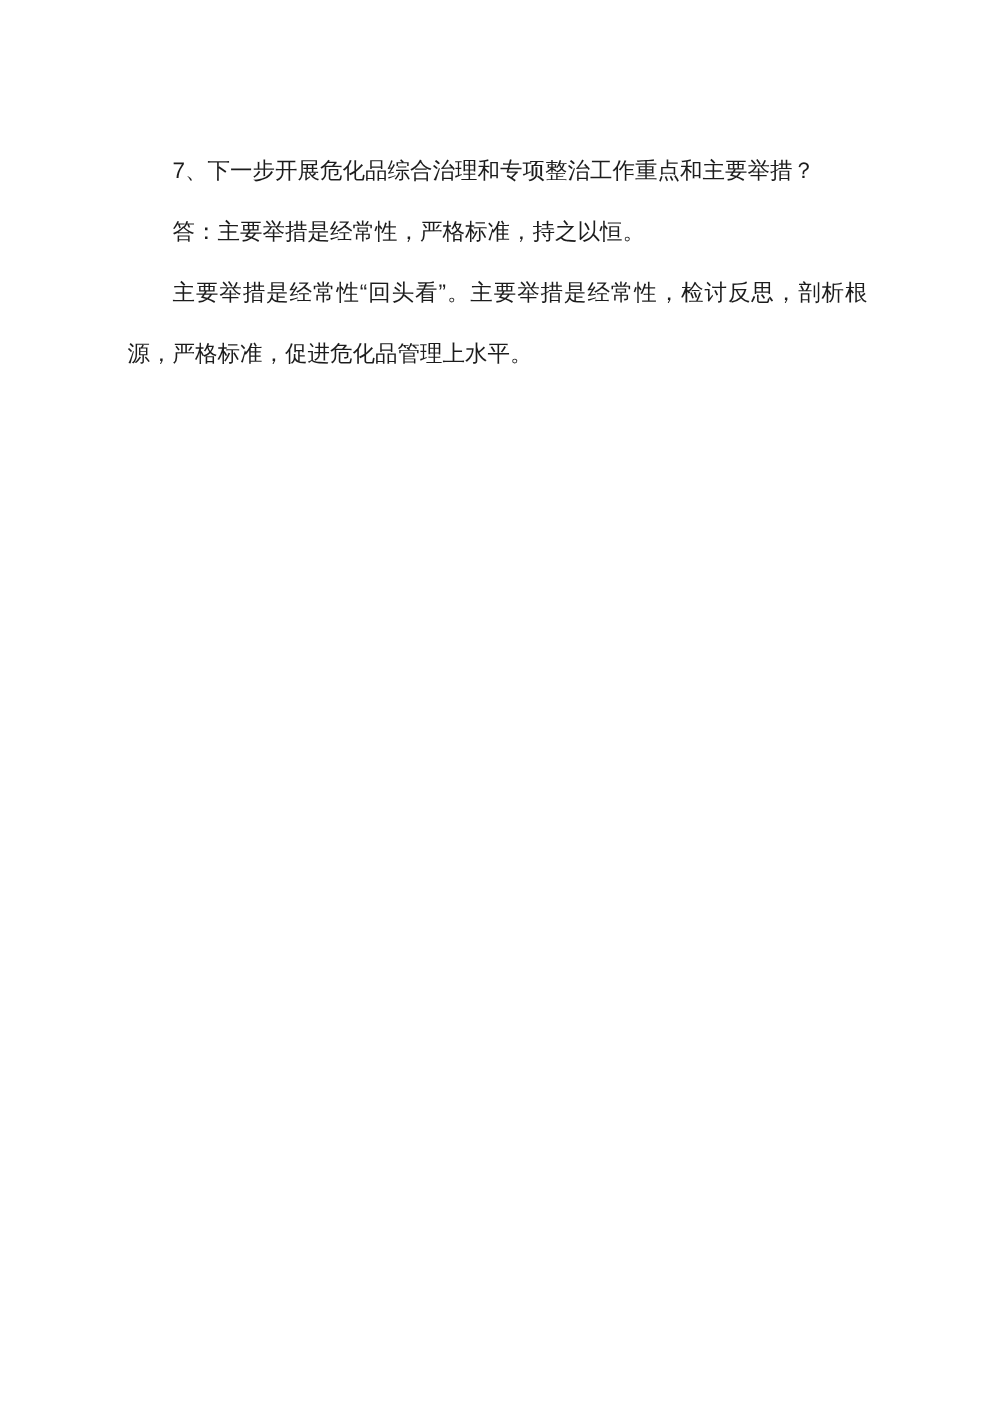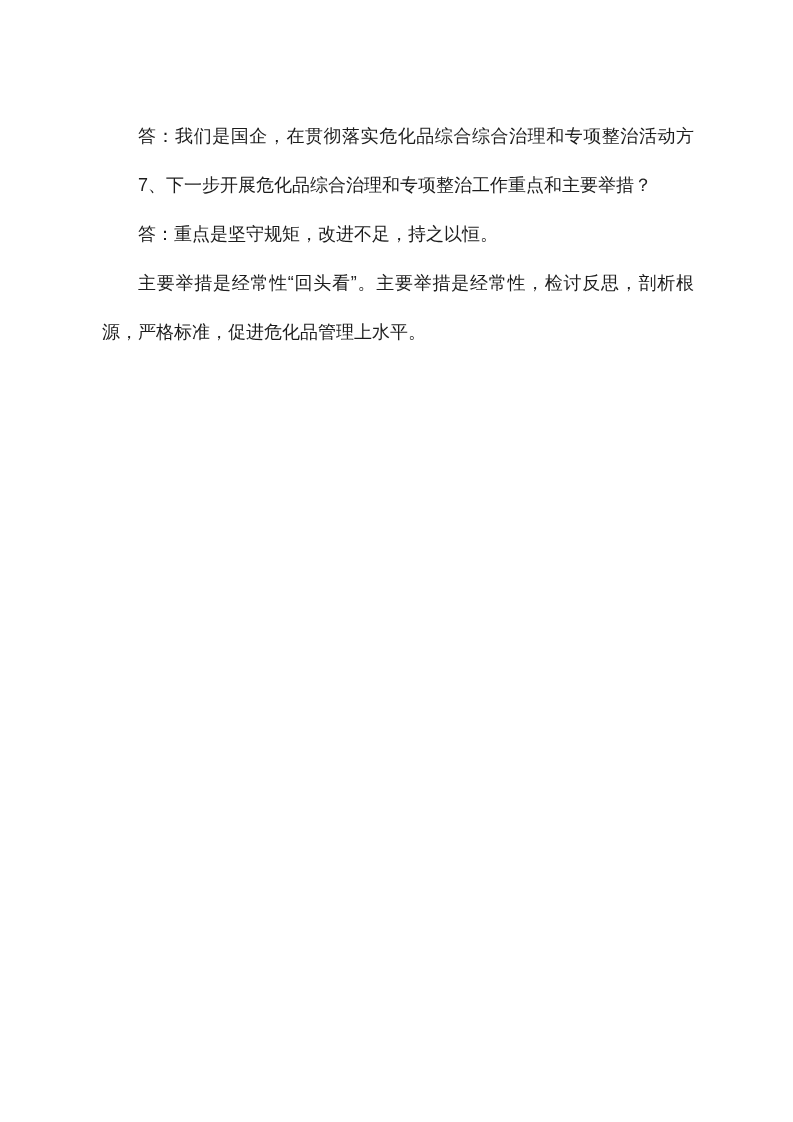--- a/index.html
+++ b/index.html
@@ -45,29 +45,28 @@
     text-justify: inter-character;
   }
 </style>
 </head>
 <body>
 
 <div class="page">
   <div class="content">
 
     <div class="paragraph">
-      <div class="line indent fill">答：我们是国企，在贯彻落实危化品综合综合治理和专项整治活动方</div>
     </div>
 
     <div class="paragraph">
       <div class="line indent">7、下一步开展危化品综合治理和专项整治工作重点和主要举措？</div>
     </div>
 
     <div class="paragraph">
-      <div class="line indent">答：重点是坚守规矩，改进不足，持之以恒。</div>
+      <div class="line indent">答：主要举措是经常性，严格标准，持之以恒。</div>
     </div>
 
     <div class="paragraph">
       <div class="line indent fill">主要举措是经常性“回头看”。主要举措是经常性，检讨反思，剖析根</div>
       <div class="line">源，严格标准，促进危化品管理上水平。</div>
     </div>
 
   </div>
 </div>
 

